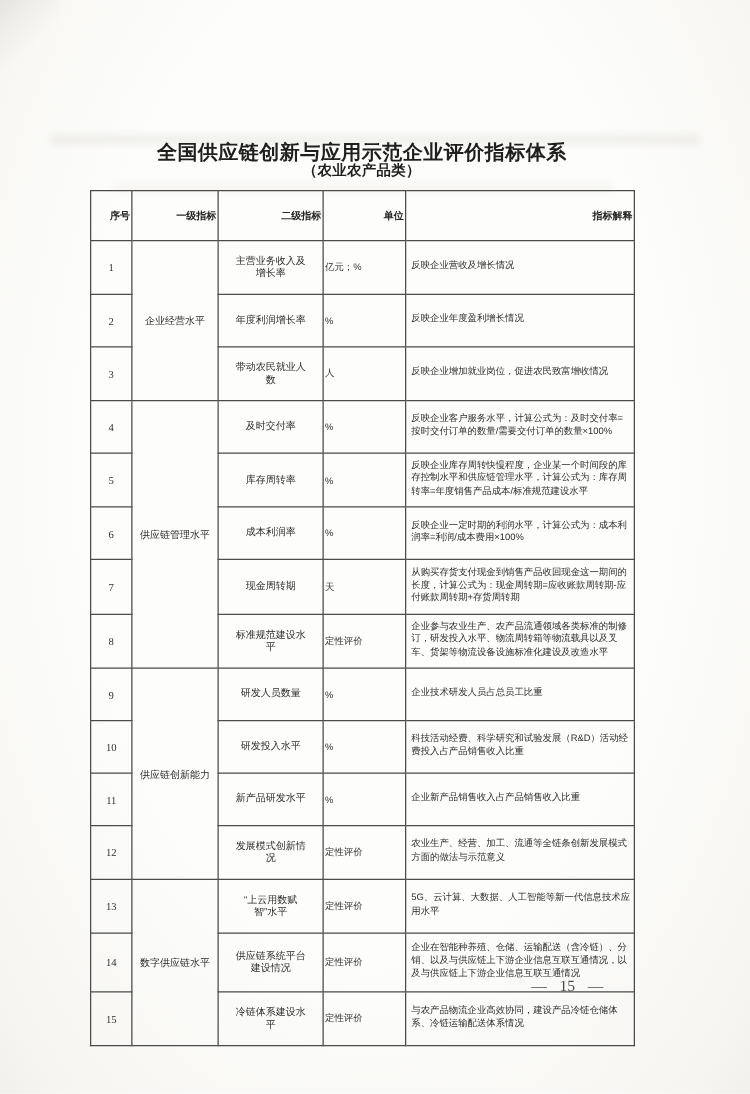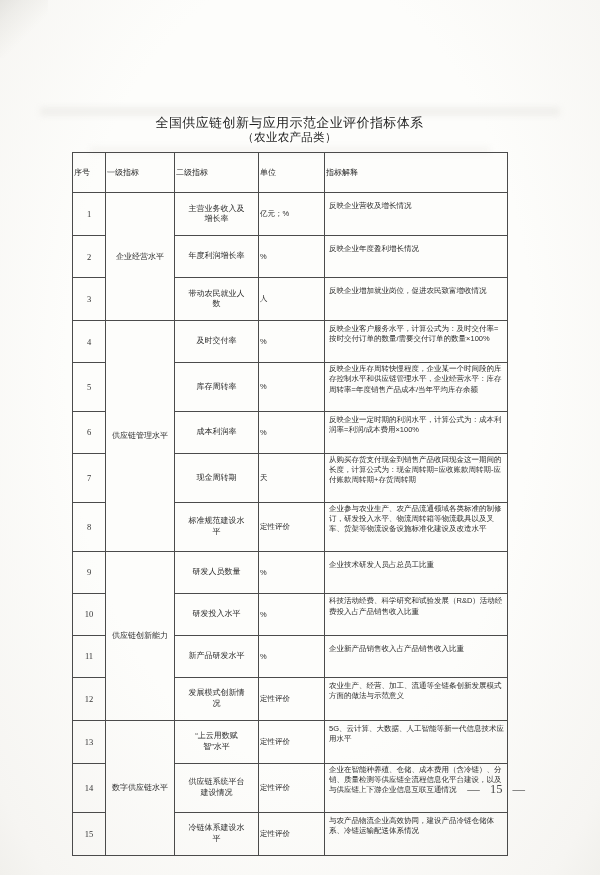--- a/index.html
+++ b/index.html
@@ -17,46 +17,46 @@
   .scan-streak-1 {
     position:absolute; left:40px; right:40px; top:107px; height:9px;
     background:#e7e6e2; opacity:.55; filter:blur(3px); pointer-events:none;
   }
   .scan-streak-2 {
     position:absolute; left:90px; right:110px; top:147px; height:6px;
     background:#eceae6; opacity:.5; filter:blur(3px); pointer-events:none;
   }
   .title-block { position:absolute; top:116px; left:72px; width:435px; text-align:center; }
   .page-title {
-    font-size:13px; font-weight:normal; color:#1f1f1f; letter-spacing:0.4px; line-height:14px;
+    font-size:16px; font-weight:bold; color:#1f1f1f; letter-spacing:0.4px; line-height:14px;
   }
   .page-subtitle {
-    font-size:11.5px; font-weight:normal; color:#1f1f1f; letter-spacing:0.3px; line-height:14px;
+    font-size:11.5px; font-weight:bold; color:#1f1f1f; letter-spacing:0.3px; line-height:14px;
   }
   table.doc-table {
     position:absolute; top:152px; left:72px; width:435px;
     border-collapse:collapse; table-layout:fixed;
     border:1.5px solid #3d3d3d;
   }
   .doc-table th, .doc-table td {
     border:1px solid #4b4b4b; overflow:hidden; vertical-align:middle;
   }
   .doc-table th {
-    font-size:8px; font-weight:normal; color:#262626; text-align:left; padding:0 1px;margin-left:24px;
+    font-size:8px; font-weight:bold; color:#262626; text-align:right; padding:0 1px;margin-left:24px;
   }
   td.c-no {
     font-family:"Liberation Serif", "DejaVu Serif", serif;
     font-size:8.5px; text-align:center; color:#333;
   }
   td.c-group { font-size:8px; text-align:center; color:#2c2c2c; padding:0 2px; }
   td.c-ind   { font-size:8px; text-align:center; color:#2c2c2c; padding:0 12px; line-height:10.5px; }
   td.c-unit  { font-size:7.5px; color:#2c2c2c; padding:16px 1px; }
-  td.c-exp   { font-size:7.5px; text-align:left; color:#2c2c2c; padding:1px 3px 16px 4px; line-height:10.3px; }
+  td.c-exp   { font-size:7.5px; text-align:left; color:#2c2c2c; padding:1px 3px 4px 4px; line-height:10.3px; }
   .page-number {
-    position:absolute; top:782px; left:425px; width:100px; text-align:right;
+    position:absolute; top:782px; left:425px; width:100px; text-align:left;
     font-family:"Liberation Serif", "DejaVu Serif", serif;
     font-size:12.5px; color:#4a4a4a; word-spacing:7px; white-space:nowrap;
   }
 </style>
 </head>
 <body>
 
 <div class="corner-artifact"></div>
 <div class="scan-streak-1"></div>
 <div class="scan-streak-2"></div>
@@ -107,21 +107,21 @@
         <td class="c-no">4</td>
         <td class="c-group" rowspan="5">供应链管理水平</td>
         <td class="c-ind">及时交付率</td>
         <td class="c-unit">%</td>
         <td class="c-exp">反映企业客户服务水平，计算公式为：及时交付率=按时交付订单的数量/需要交付订单的数量×100%</td>
       </tr>
       <tr style="height: 43px;">
         <td class="c-no">5</td>
         <td class="c-ind">库存周转率</td>
         <td class="c-unit">%</td>
-        <td class="c-exp">反映企业库存周转快慢程度，企业某一个时间段的库存控制水平和供应链管理水平，企业经营水平：库存周转率=年度销售产品成本/当年平均库存余额</td>
+        <td class="c-exp">反映企业库存周转快慢程度，企业某一个时间段的库存控制水平和供应链管理水平，计算公式为：库存周转率=年度销售产品成本/标准规范建设水平</td>
       </tr>
       <tr style="height: 36px;">
         <td class="c-no">6</td>
         <td class="c-ind">成本利润率</td>
         <td class="c-unit">%</td>
         <td class="c-exp">反映企业一定时期的利润水平，计算公式为：成本利润率=利润/成本费用×100%</td>
       </tr>
       <tr style="height: 44px;">
         <td class="c-no">7</td>
         <td class="c-ind">现金周转期</td>
@@ -163,21 +163,21 @@
         <td class="c-no">13</td>
         <td class="c-group" rowspan="3">数字供应链水平</td>
         <td class="c-ind">“上云用数赋智”水平</td>
         <td class="c-unit">定性评价</td>
         <td class="c-exp">5G、云计算、大数据、人工智能等新一代信息技术应用水平</td>
       </tr>
       <tr style="height: 47px;">
         <td class="c-no">14</td>
         <td class="c-ind">供应链系统平台建设情况</td>
         <td class="c-unit">定性评价</td>
-        <td class="c-exp">企业在智能种养殖、仓储、成本费用（含冷链）、分销、质量检测等供应链全流程信息化平台建设，以及与供应链上下游企业信息互联互通情况</td>
+        <td class="c-exp">企业在智能种养殖、仓储、运输配送（含冷链）、分销、以及与供应链上下游企业信息互联互通情况，以及与供应链上下游企业信息互联互通情况</td>
       </tr>
       <tr style="height: 19px;">
         <td class="c-no">15</td>
         <td class="c-ind">冷链体系建设水平</td>
         <td class="c-unit">定性评价</td>
         <td class="c-exp">与农产品物流企业高效协同，建设产品冷链仓储体系、冷链运输配送体系情况</td>
       </tr>
     </tbody>
 </table>
 

